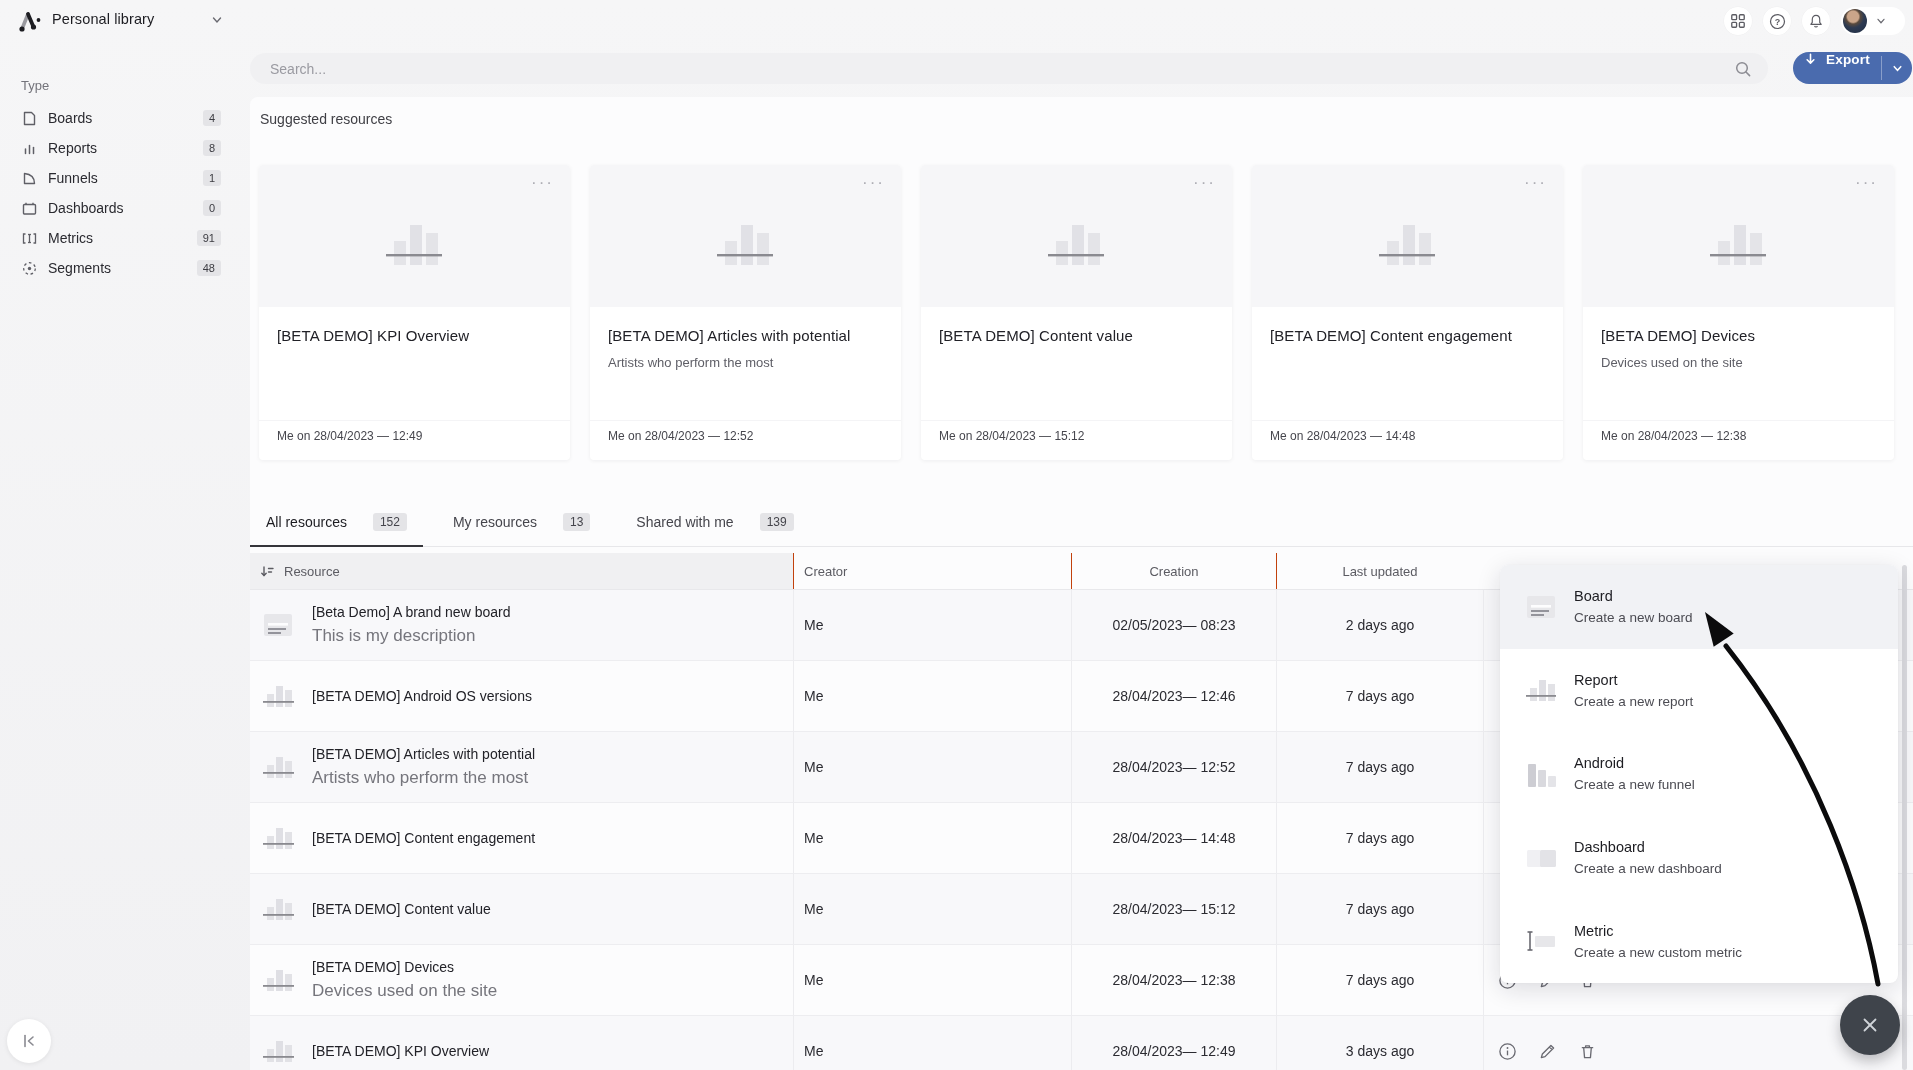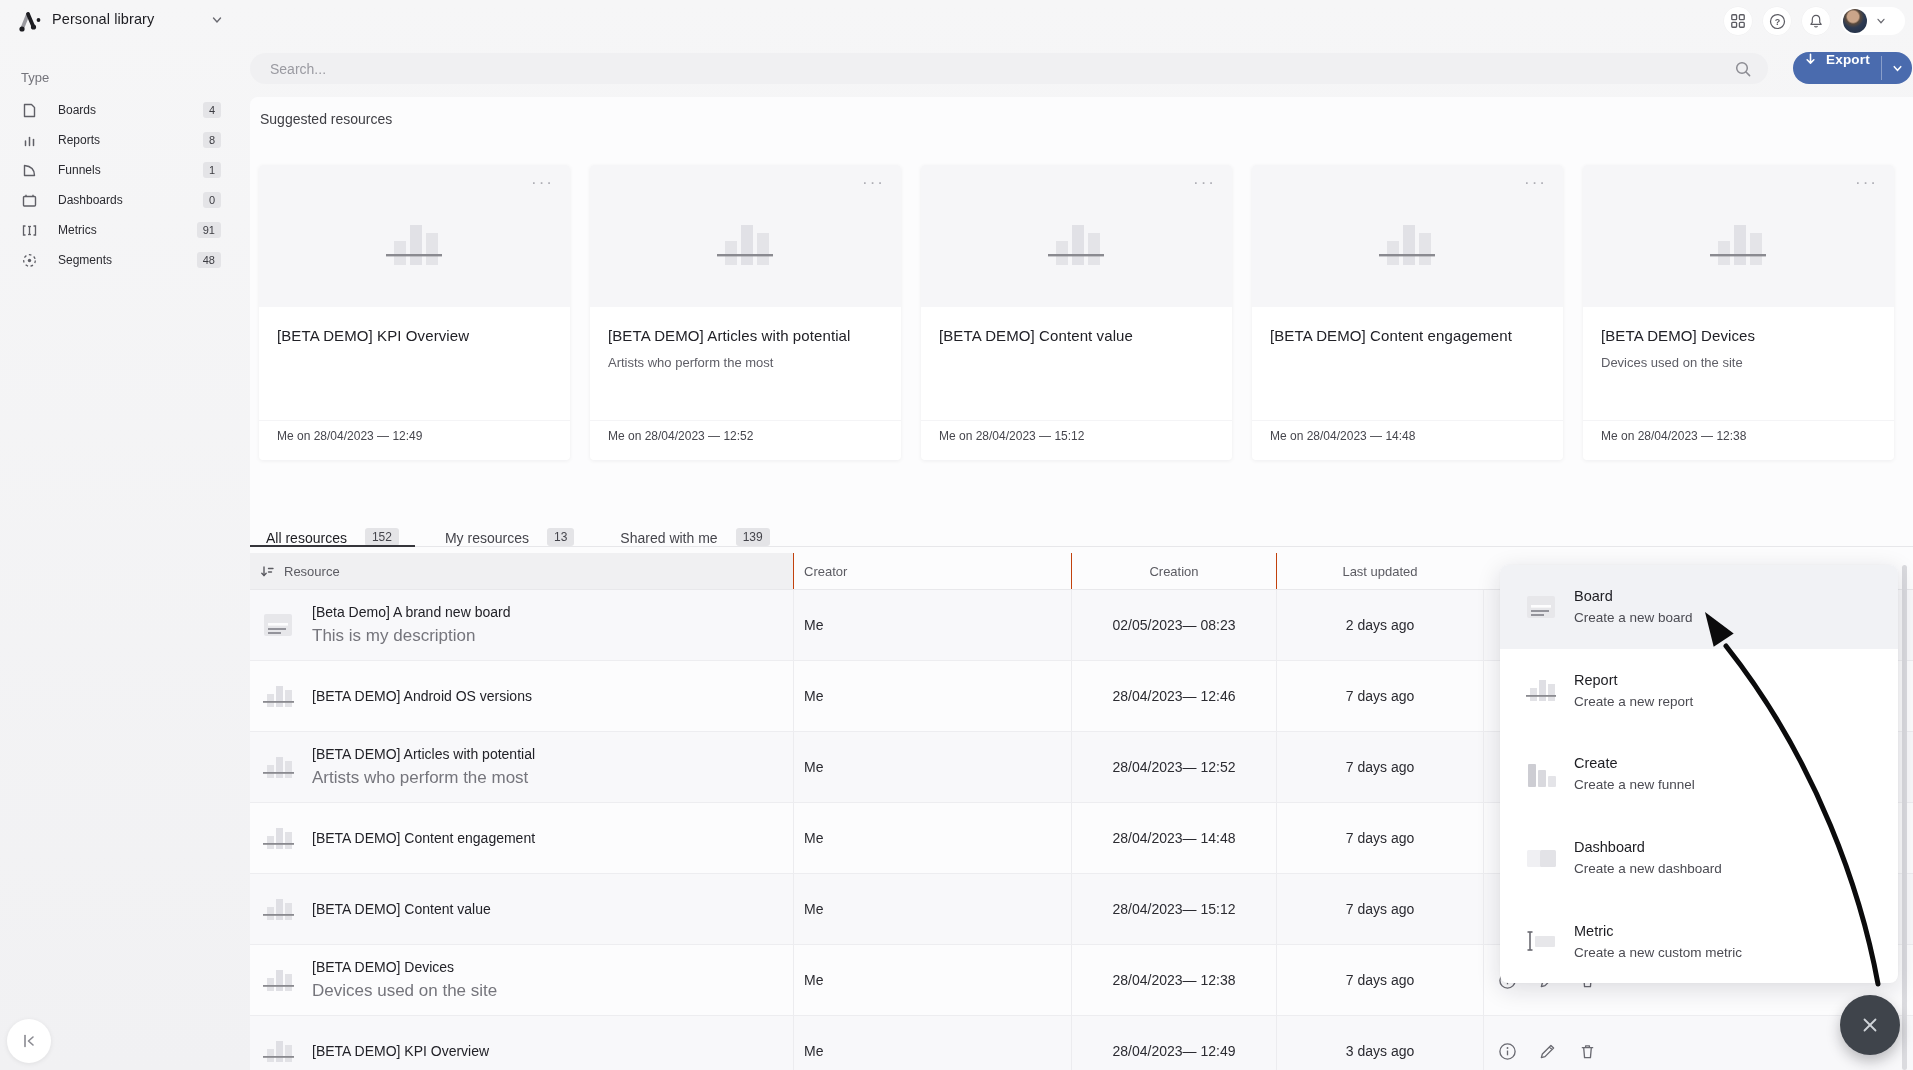--- a/index.html
+++ b/index.html
@@ -13,24 +13,24 @@
   .workspace { position:absolute; left:52px; top:11px; font-size:14.5px; color:#1d1d22; font-weight:500; letter-spacing:.1px;}
   .ws-caret { position:absolute; left:210px; top:13px; width:14px; height:14px; }
   .top-icons { position:absolute; right:8px; top:7px; display:flex; gap:11px; align-items:center; }
   .circle-btn { width:28px; height:28px; border-radius:50%; background:#fff; display:flex; align-items:center; justify-content:center; box-shadow:0 0 0 0.5px rgba(0,0,0,.03); }
   .avatar-pill { width:64px; height:28px; border-radius:14px; background:#fff; display:flex; align-items:center; padding:0 7px 0 2px; gap:8px; }
   .avatar { width:24px; height:24px; border-radius:50%;
             background: radial-gradient(circle at 42% 32%, #caa58a 0 26%, #5a4a3d 34%, #2d3a52 52%, #1f2c42 100%); }
 
   
   .sidebar { position:absolute; left:0; top:62px; width:250px; }
-  .type-label { margin:8px 0 10px 21px; font-size:13px; color:#74747b; }
+  .type-label { margin:16px 0 10px 21px; font-size:13px; color:#74747b; }
   .side-item { height:30px; display:flex; align-items:center; padding-left:21px; cursor:pointer; }
   .side-item .s-icon { width:17px; height:17px; flex:0 0 17px; }
-  .side-item .s-label { margin-left:20px; font-size:12px; color:#2a2a30; }
+  .side-item .s-label { margin-left:10px; font-size:14px; color:#2a2a30; }
   .side-badge { margin-left:auto; margin-right:29px; background:#e4e4e7; color:#3c3c42;
                 font-size:11px; line-height:16px; padding:0 6px; border-radius:3px; min-width:16px; text-align:center;}
 
   
   .search-pill { position:absolute; left:250px; top:53px; width:1518px; height:31px; border-radius:16px;
                  background:#f0f0f2; display:flex; align-items:center; }
   .search-pill input { flex:1; border:none; outline:none; background:transparent; padding:0 20px;
                        font-size:14px; color:#3a3a40; font-family:inherit; }
   .search-pill input::placeholder { color:#9a9aa1; }
   .search-icon-wrap { margin-right:16px; display:flex; }
@@ -54,21 +54,21 @@
   .ph-bars { position:absolute; left:50%; top:54%; transform:translate(-50%,-50%); }
   .card-body { padding:20px 18px 0 18px; }
   .card-title { font-size:15px; color:#212127; letter-spacing:.1px; }
   .card-desc { margin-top:11px; font-size:13px; color:#5e5e66; min-height:15px;}
   .card-footer { position:absolute; left:0; right:0; bottom:0; height:40px; padding:8px 0 0 18px;
                  border-top:1px solid #f4f4f6; font-size:12px; color:#46464d; }
 
   
   .tabs { position:absolute; left:0; top:400px; width:100%; height:50px; border-bottom:1px solid #e7e7ea;
           display:flex; align-items:center; }
-  .tab { display:flex; align-items:flex-end; gap:18px; padding:0 16px; height:100%; position:relative; cursor:pointer;
+  .tab { display:flex; align-items:center; gap:26px; padding:0 16px; height:100%; position:relative; cursor:pointer;
          font-size:14px; color:#45454c; }
   .tab.active { color:#1c1c21; }
   .tab.active::after { content:""; position:absolute; left:0; right:0; bottom:-1px; height:2px; background:#35353b; }
   .tab-badge { background:#e4e4e7; color:#44444b; font-size:12px; line-height:18px; padding:0 7px; border-radius:3px; }
 
   
   .table { position:absolute; left:0; top:456px; width:1663px; }
   .thead { display:flex; height:37px; font-size:13px; color:#5b5b62; border-bottom:1px solid #e8e8eb; }
   .col-res { width:543px; } .col-creator { width:278px; } .col-creation { width:205px; }
   .col-updated { width:207px; } .col-actions { width:430px; }
@@ -567,21 +567,21 @@
         <div class="mi-desc">Create a new report</div>
       </div>
     </div>
     <div class="menu-item">
       <svg class="mi-icon" viewBox="0 0 34 34">
         <rect x="4" y="7" width="8" height="23" rx="1" fill="#cdcdd3"></rect>
           <rect x="14" y="13" width="8" height="17" rx="1" fill="#d9d9de"></rect>
         <rect x="24" y="19" width="8" height="11" rx="1" fill="#e4e4e8"></rect>
       </svg>
       <div>
-        <div class="mi-title">Create</div>
+        <div class="mi-title">Android</div>
         <div class="mi-desc">Create a new funnel</div>
       </div>
     </div>
     <div class="menu-item">
       <svg class="mi-icon" viewBox="0 0 34 34">
         <rect x="3" y="9" width="14" height="17" rx="1.5" fill="#f0f0f3"></rect>
           <rect x="16" y="9" width="16" height="17" rx="1.5" fill="#e3e3e7"></rect>
       </svg>
       <div>
         <div class="mi-title">Dashboard</div>

